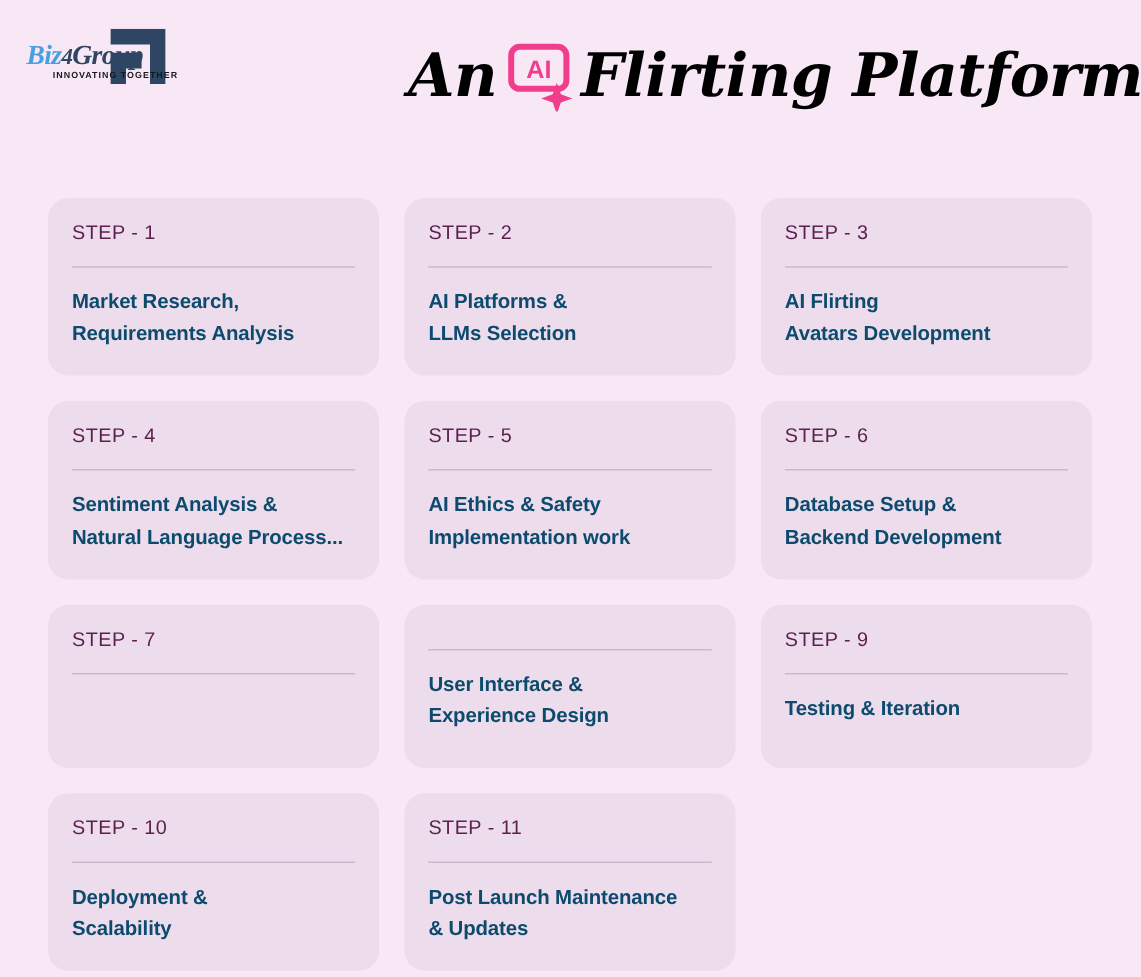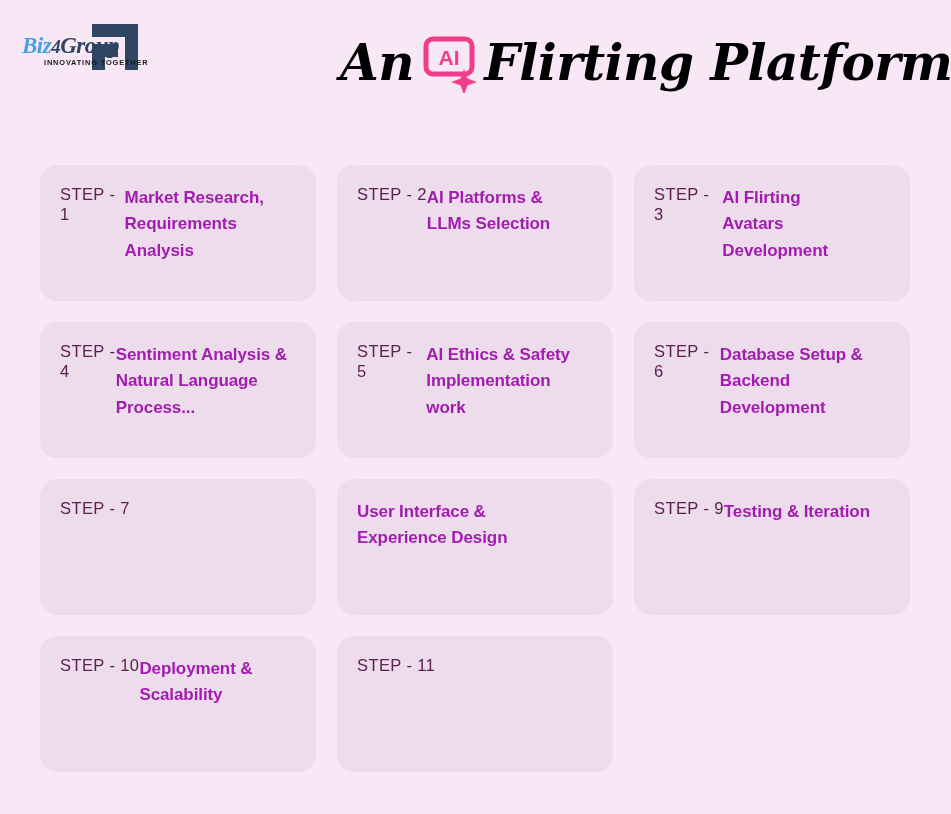--- a/index.html
+++ b/index.html
@@ -111,37 +111,38 @@
     column-gap: 21px;
     row-gap: 21px;
   }
   .card {
     background: #eddcec;
     border-radius: 17px;
     padding: 20px 20px 22px 20px;
     box-sizing: border-box;
     min-height: 136px;
     display: flex;
+    flex-direction: column;
   }
   .card-step {
     font-size: 16.5px;
     color: #5c2050;
     letter-spacing: 0.4px;
     line-height: 1.2;
     margin: 0;
   }
   .card-rule {
     height: 1px;
     background: #c6aec4;
     margin: 17px 0 16px 0;
   }
   .card-title {
     font-size: 17px;
     font-weight: bold;
-    color: #a21caf;
+    color: #0c4a6e;
     line-height: 1.55;
     letter-spacing: -0.1px;
     margin: 0;
     white-space: pre-line;
   }
   .card-empty {
     background: transparent;
     min-height: 0;
     padding: 0;
   }
@@ -242,17 +243,19 @@
   <div class="card">
     <div class="card-step">STEP - 10</div>
     <div class="card-rule"></div>
     <div class="card-title">Deployment &amp;
 Scalability</div>
   </div>
 
   <div class="card">
     <div class="card-step">STEP - 11</div>
     <div class="card-rule"></div>
+    <div class="card-title">Post Launch Maintenance
+&amp; Updates</div>
   </div>
 
   <div class="card card-empty"></div>
 
 </div>
 
 </body></html>

